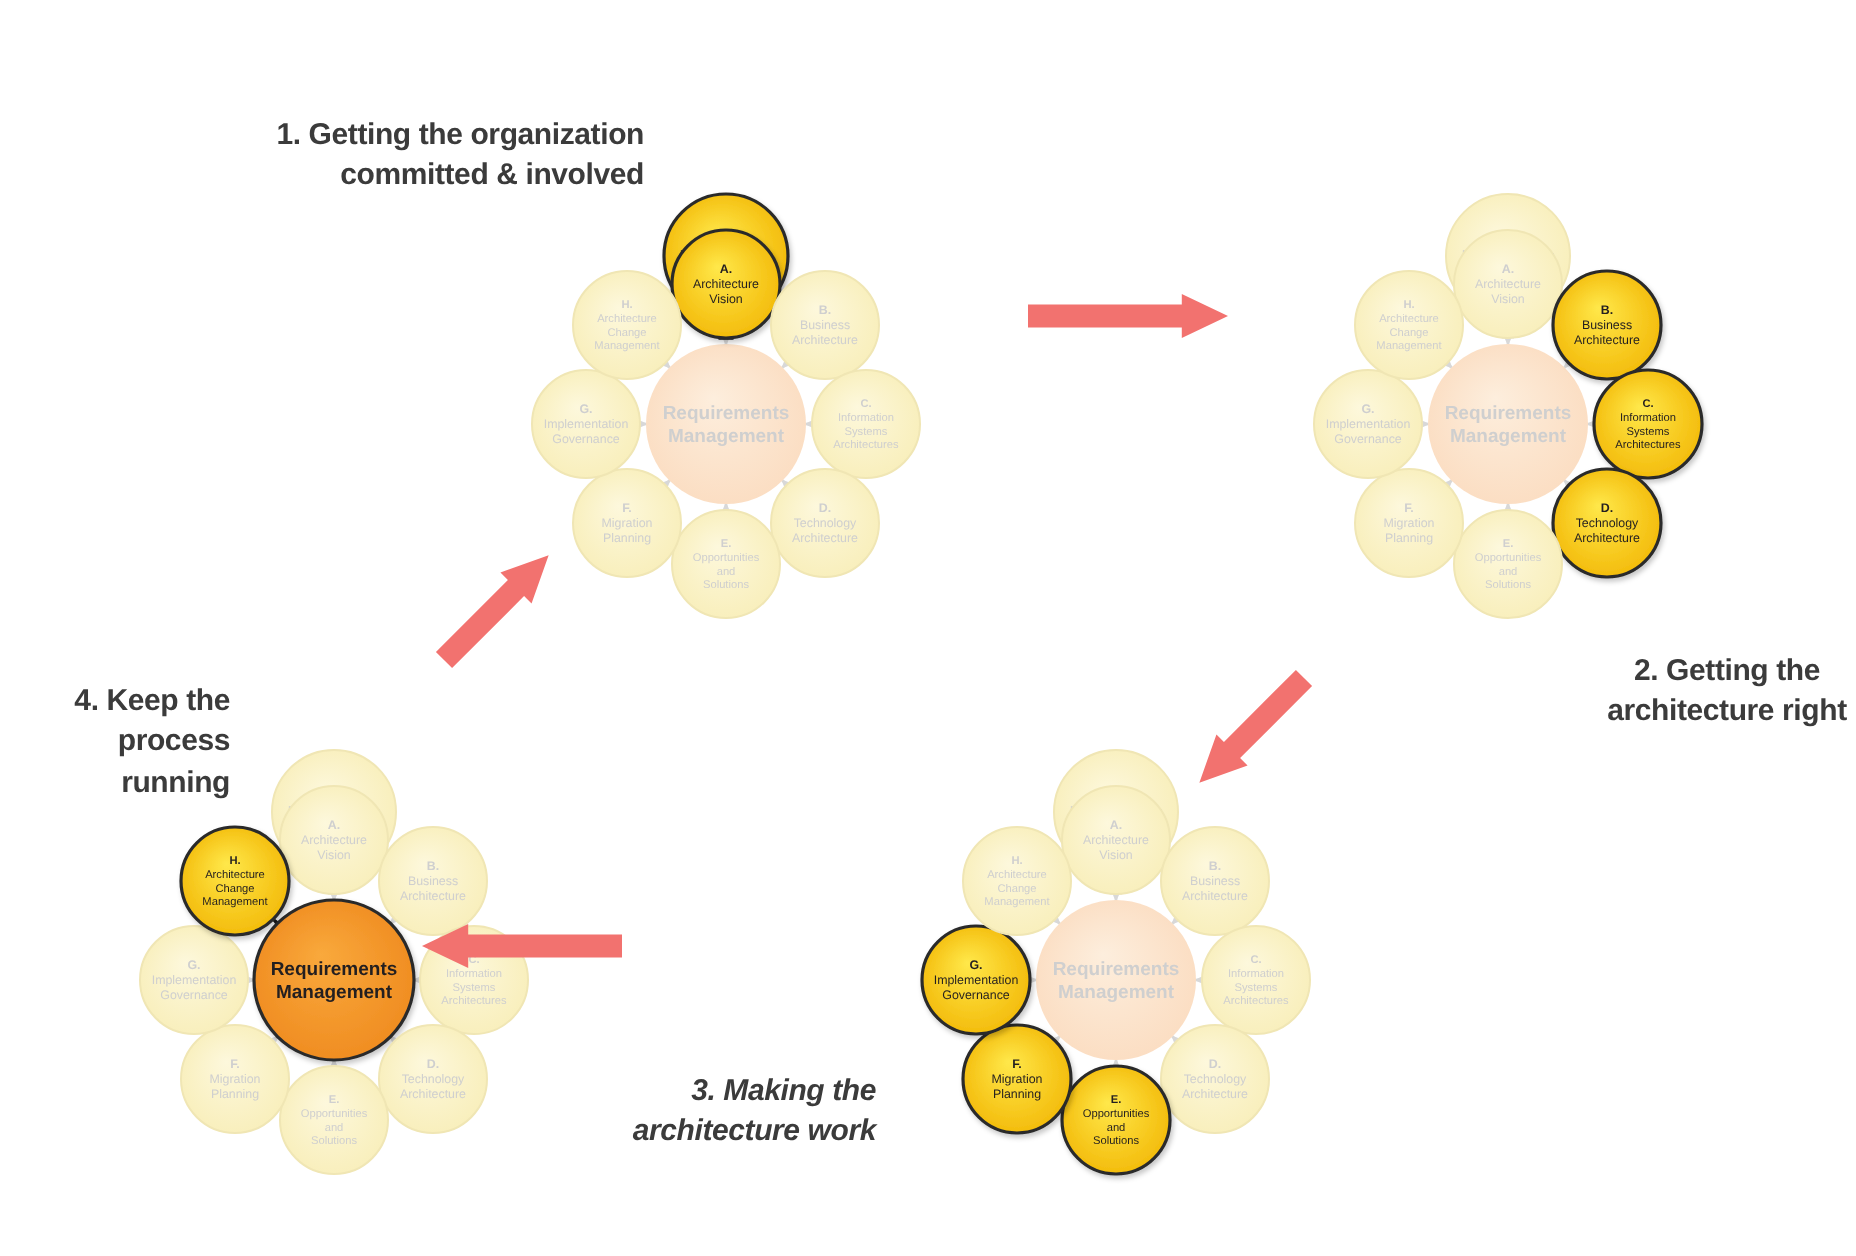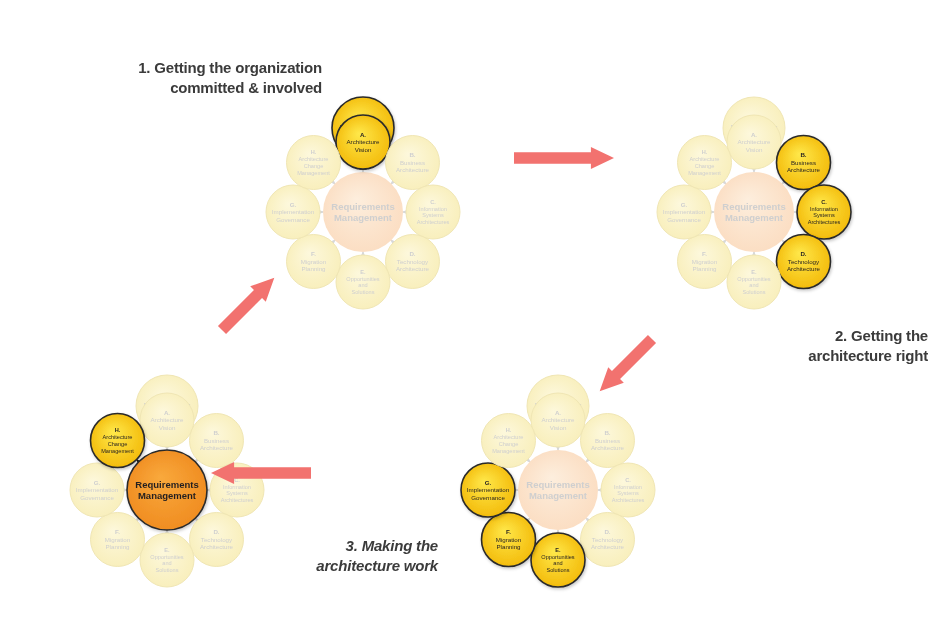--- a/index.html
+++ b/index.html
@@ -24,34 +24,36 @@
     position: absolute;
     font-family: "Liberation Sans", sans-serif;
     font-weight: bold;
     font-size: 15px;
     line-height: 1.35;
     color: #3b3b3b;
     white-space: pre-line;
     letter-spacing: -0.2px;
   }
   .step-label.align-right { text-align: right; }
-  .step-label.align-left  { text-align: right; }
+  .step-label.align-left  { text-align: center; }
   svg { display: block; }
   text { font-family: "Liberation Sans", sans-serif; }
 </style>
 </head>
 <body>
 
 <div id="stage">
     <div class="step-label align-right" style="left: 96px; top: 58px; width: 226px;">1. Getting the organization
 committed &amp; involved</div>
     <div class="step-label align-left" style="left: 799px; top: 326px; width: 129px;">2. Getting the
 architecture right</div>
     <div class="step-label align-right" style="left: 298px; top: 536px; width: 140px; font-style: italic;">3. Making the
 architecture work</div>
+    <div class="step-label align-right" style="left: 2px; top: 341px; width: 113px;">4. Keep the
+process running</div>
     <svg width="928" height="628" viewBox="0 0 928 628">
       <defs>
         <radialGradient id="gradHighlight" cx="50%" cy="50%" r="58%" fx="42%" fy="34%">
           <stop offset="0%" stop-color="#ffe84a"></stop>
           <stop offset="100%" stop-color="#f2b705"></stop>
         </radialGradient>
         <radialGradient id="gradFaded" cx="50%" cy="50%" r="58%" fx="42%" fy="34%">
           <stop offset="0%" stop-color="#fdf8dc"></stop>
           <stop offset="100%" stop-color="#f8eeb9"></stop>
         </radialGradient>

